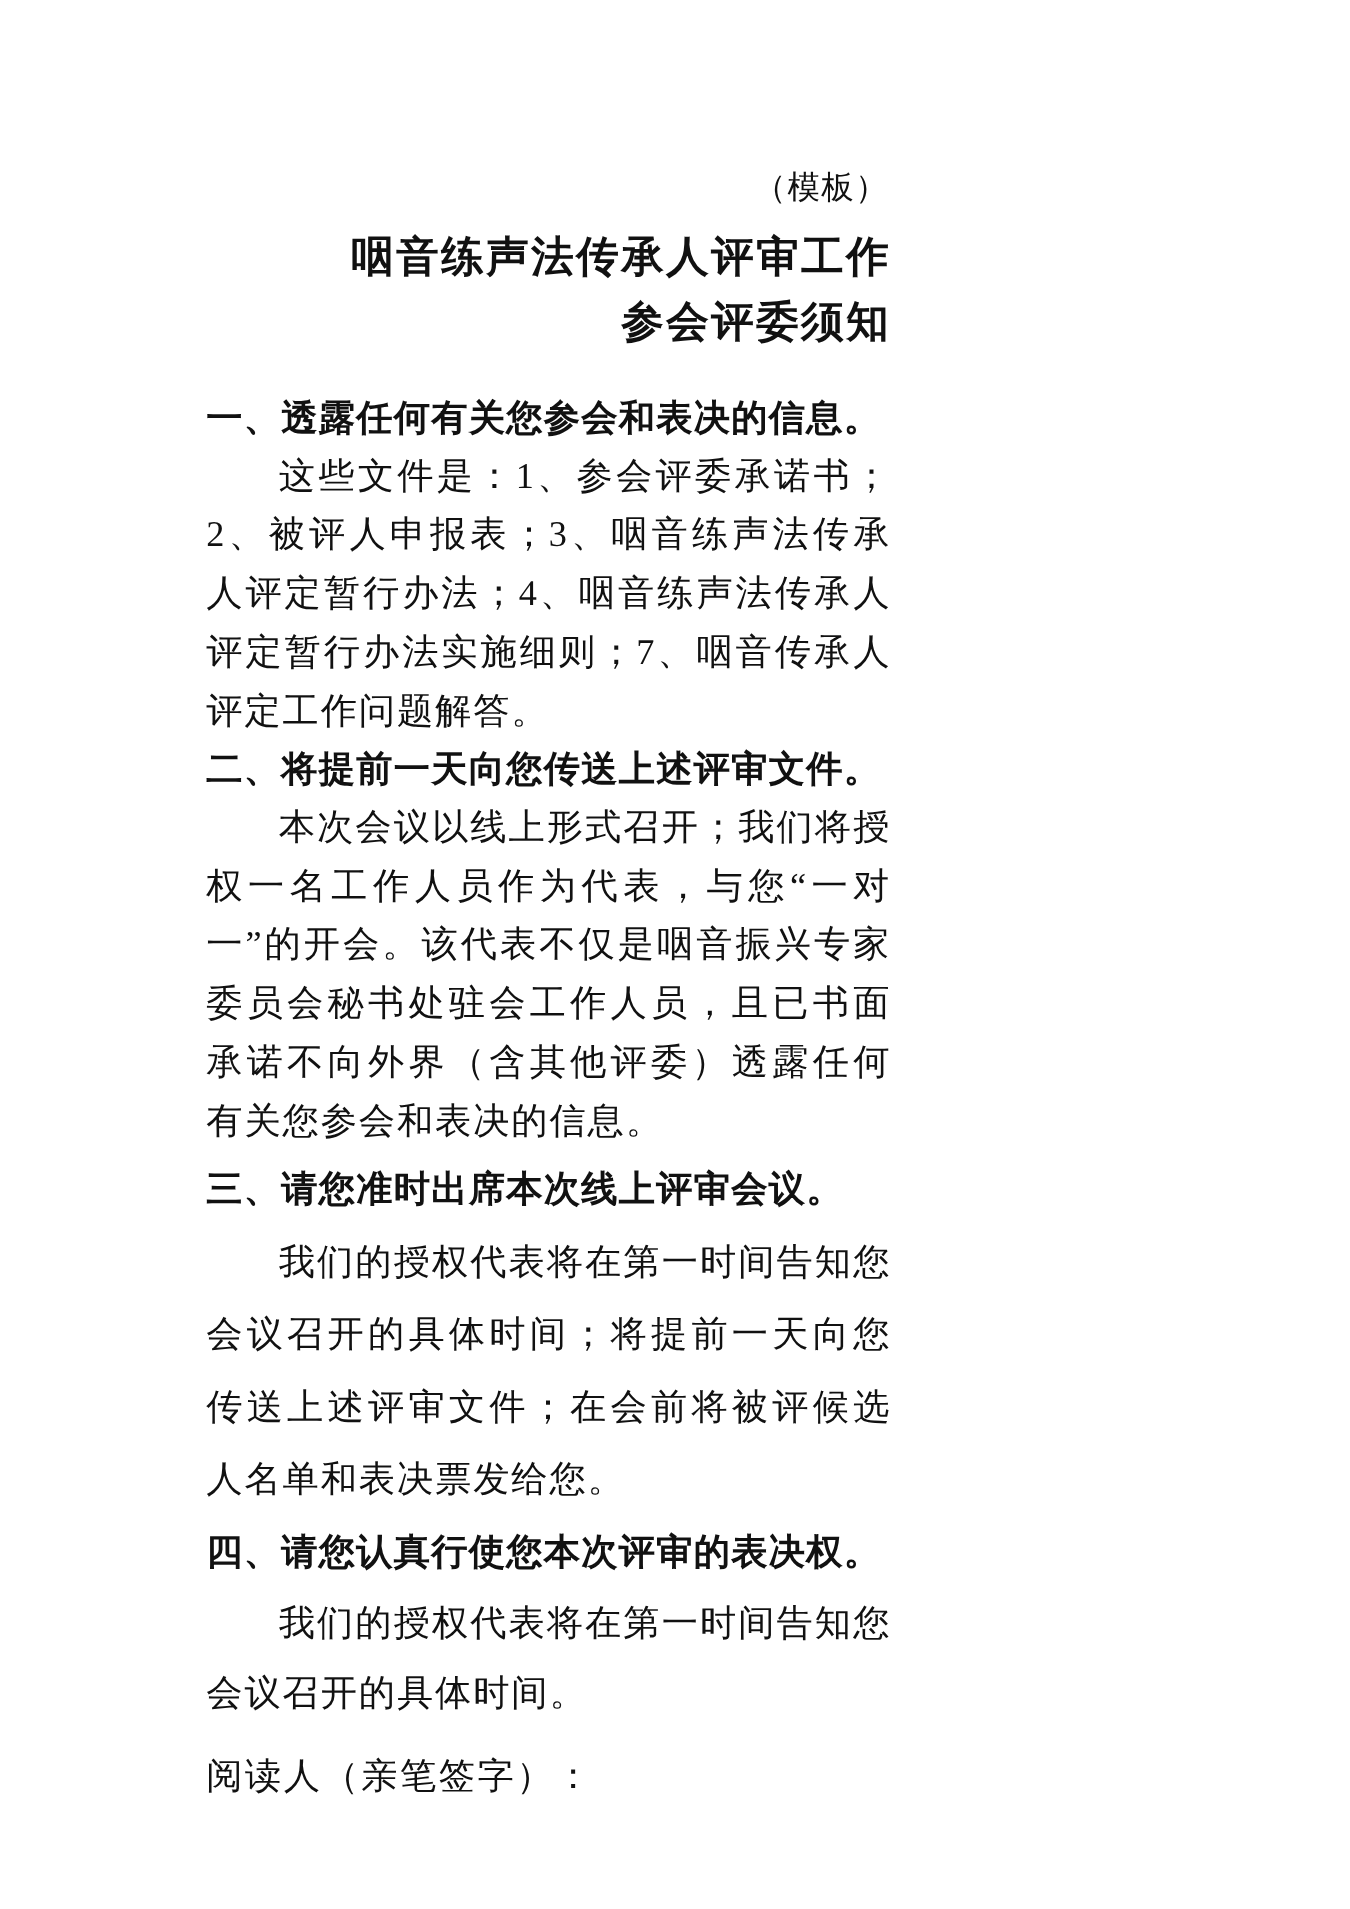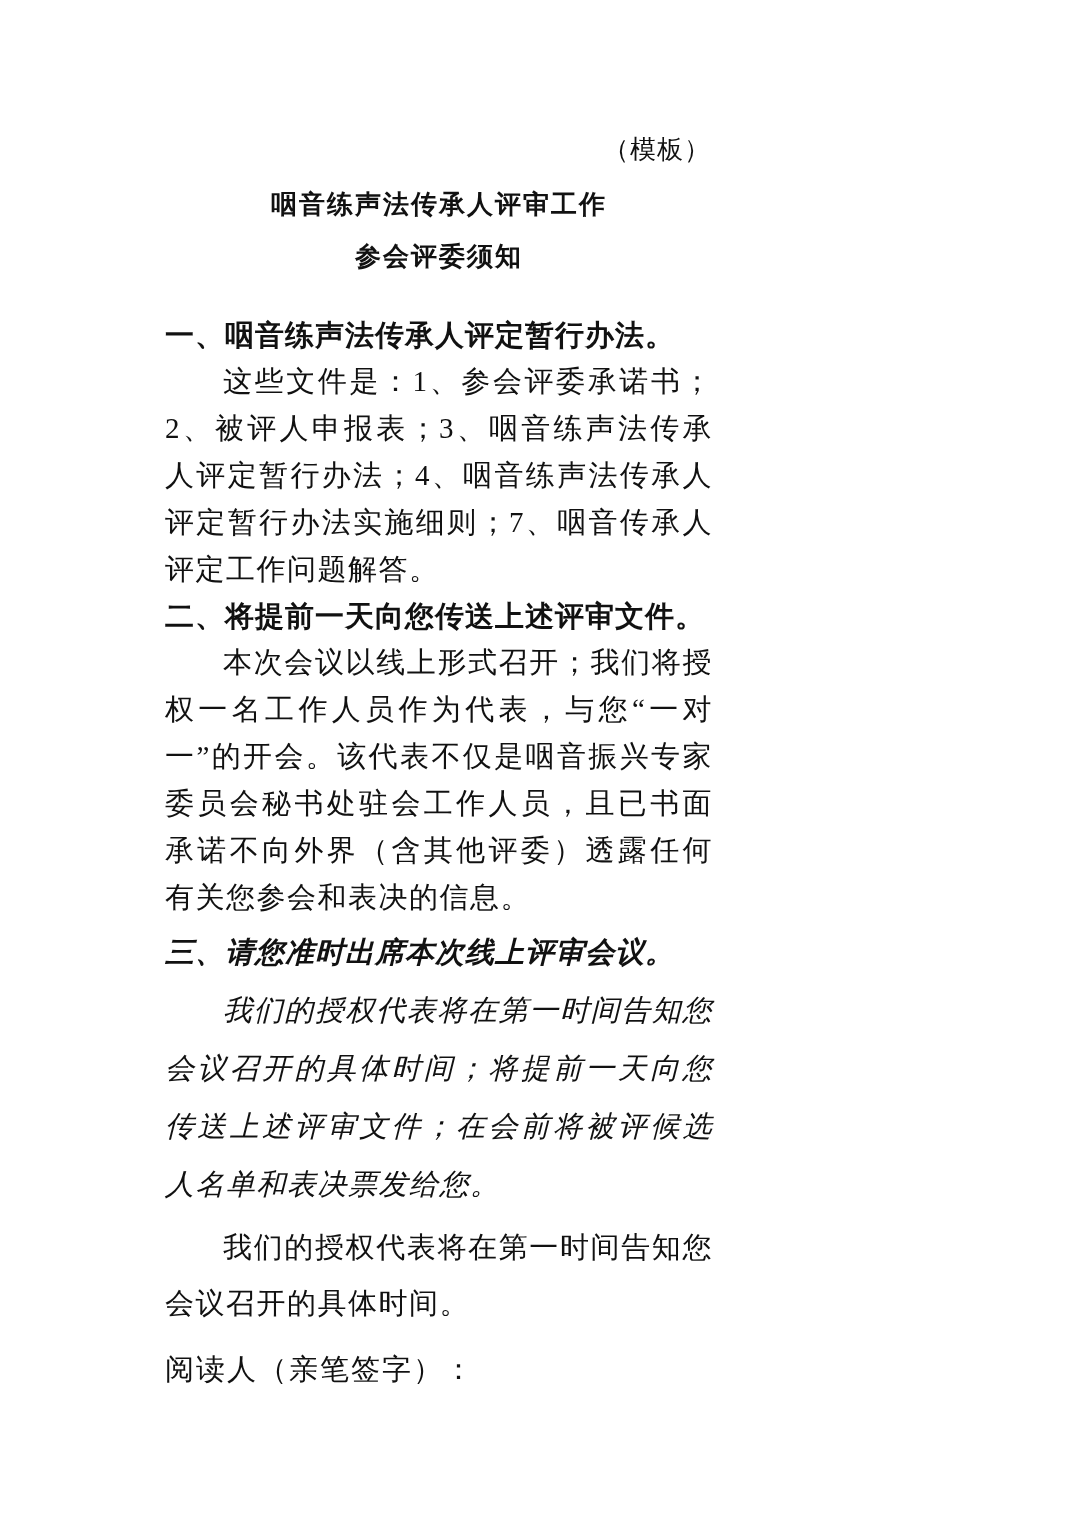--- a/index.html
+++ b/index.html
@@ -20,24 +20,24 @@
   }
   .tpl-label {
     text-align: right;
     font-size: 26px;
     line-height: 36px;
     letter-spacing: 1px;
     padding-right: 2px;
   }
   .title {
     margin: 0;
-    text-align: center;
-    font-family: Liberation Mono, monospace;
+    text-align: right;
+    font-family: Liberation Sans, sans-serif;
     font-weight: 700;
-    font-size: 26px;
+    font-size: 34px;
     line-height: 52px;
     letter-spacing: 2px;
   }
   .title-block {
     margin-top: 12px;
   }
   .sec h2 {
     margin: 0;
     font-family: "Liberation Sans", "DejaVu Sans", sans-serif;
     font-weight: 700;
@@ -48,21 +48,21 @@
   .sec p {
     margin: 0;
     font-size: 29px;
     letter-spacing: 1.5px;
     text-indent: 2em;
     text-align: justify;
     text-justify: inter-character;
   }
   .sec1 { margin-top: 28px; }
   .sec1 p, .sec2 p { line-height: 47px; }
-  .sec3 { margin-top: 8px; font-style: italic; }
+  .sec3 { margin-top: 8px; }
   .sec3 p { line-height: 58px; margin-top: 6px; }
   .sec4 { margin-top: 6px; }
   .sec4 p { line-height: 56px; margin-top: 6px; }
   .signoff {
     margin-top: 10px;
     text-align: right;
     font-size: 29px;
     letter-spacing: 2px;
   }
   .signoff .org {
@@ -86,34 +86,35 @@
 <div class="page">
 
   <div class="tpl-label">（模板）</div>
 
   <div class="title-block">
     <h1 class="title">咽音练声法传承人评审工作</h1>
     <h1 class="title">参会评委须知</h1>
   </div>
 
   <section class="sec sec1">
-    <h2>一、咽音练声法传承人评定暂行办法。</h2>
+    <h2>一、透露任何有关您参会和表决的信息。</h2>
     <p>这些文件是：1、参会评委承诺书；2、被评人申报表；3、咽音练声法传承人评定暂行办法；4、咽音练声法传承人评定暂行办法实施细则；7、咽音传承人评定工作问题解答。</p>
   </section>
 
   <section class="sec sec2">
     <h2>二、将提前一天向您传送上述评审文件。</h2>
     <p>本次会议以线上形式召开；我们将授权一名工作人员作为代表，与您“一对一”的开会。该代表不仅是咽音振兴专家委员会秘书处驻会工作人员，且已书面承诺不向外界（含其他评委）透露任何有关您参会和表决的信息。</p>
   </section>
 
   <section class="sec sec3">
     <h2>三、请您准时出席本次线上评审会议。</h2>
     <p>我们的授权代表将在第一时间告知您会议召开的具体时间；将提前一天向您传送上述评审文件；在会前将被评候选人名单和表决票发给您。</p>
   </section>
 
   <section class="sec sec4">
+    <h2>四、请您认真行使您本次评审的表决权。</h2>
     <p>我们的授权代表将在第一时间告知您会议召开的具体时间。</p>
   </section>
 
 
   <div class="reader-line">阅读人（亲笔签字）：</div>
 
 </div>
 
 </body></html>

